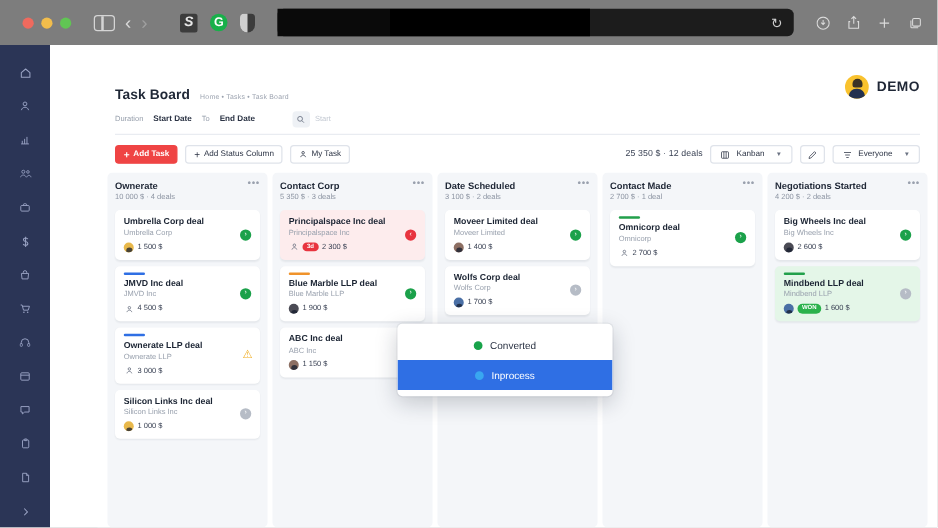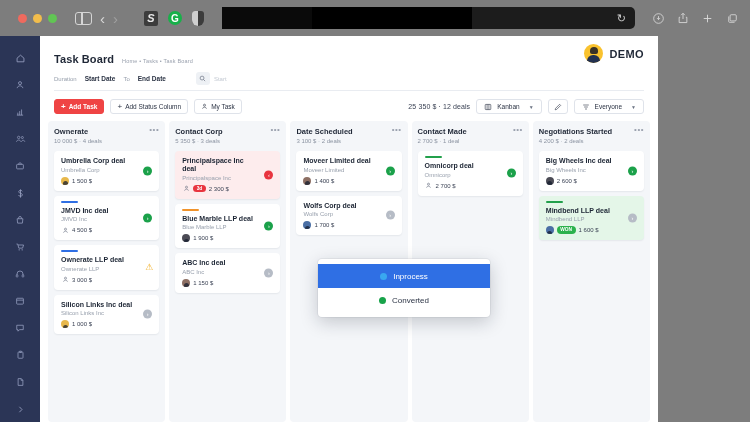--- a/index.html
+++ b/index.html
@@ -42,39 +42,39 @@
   .urlbar {
     flex: 1; height: 22px; background: #1c1c1c; border-radius: 5px;
     margin: 0 10px; display: flex; align-items: center; position: relative;
   }
   .url-seg { height: 22px; background: #0a0a0a; }
   .url-reload { margin-left: auto; margin-right: 9px; color: #cfcfcf; font-size: 11px; }
 
   .right-icons { display: flex; gap: 14px; align-items: center; color: #dcdcdc; }
 
   
-  .viewport { position: absolute; left: 0; top: 36px; width: 658px; height: 386px; background: #fff; display: flex; }
+  .viewport { position: absolute; left: 0; top: 36px; width: 750px; height: 386px; background: #fff; display: flex; gap: 38px; }
 
   
   .leftnav {
     width: 40px; background: #2b3556; flex-shrink: 0;
     display: flex; flex-direction: column; align-items: center;
     padding-top: 14px; gap: 11px;
   }
   .nav-item { width: 20px; height: 16px; display: flex; align-items: center; justify-content: center; color: #9aa3c4; }
   .nav-item svg { display: block; }
 
   
   .main { flex: 1; display: flex; flex-direction: column; background: #fff; min-width: 0; }
 
   .app-header { padding: 8px 14px 0 14px; }
   .title-row { display: flex; align-items: baseline; gap: 8px; }
   .page-title { font-size: 11px; font-weight: bold; color: #1f2736; letter-spacing: .1px; }
   .breadcrumb { font-size: 5.5px; color: #9aa1ae; letter-spacing: .2px; }
-  .demo-user { margin-left: auto; display: flex; align-items: center; gap: 6px; }
+  .demo-user { margin-left: auto; display: flex; align-items: center; gap: 6px; margin-top: 16px; }
   .avatar-big {
     width: 19px; height: 19px; border-radius: 50%; background: #f9c22e;
     position: relative; overflow: hidden; flex-shrink: 0;
   }
   .avatar-big:before { content:""; position:absolute; left:5.5px; top:3px; width:8px; height:7px; background:#3a3226; border-radius:4px 4px 2px 2px; }
   .avatar-big:after { content:""; position:absolute; left:3px; bottom:0; width:13px; height:8px; background:#23314f; border-radius:6px 6px 0 0; }
   .demo-label { font-size: 11px; font-weight: bold; color: #1f2736; letter-spacing: .4px; }
 
   .filter-row {
     display: flex; align-items: center; gap: 8px; margin-top: 7px;
@@ -552,22 +552,22 @@
                 </div>
                 <span class="status-circ gray">›</span>
               </div>
             </div>
           </div>
         </div>
     </div>
   </div>
 
   <div class="dropdown" id="dropdown">
+      <div class="dd-item">
+        <span class="dd-dot green"></span>
+        <span>Converted</span>
+      </div>
       <div class="dd-item active">
         <span class="dd-dot blue"></span>
         <span>Inprocess</span>
       </div>
-      <div class="dd-item">
-        <span class="dd-dot green"></span>
-        <span>Converted</span>
-      </div>
     </div>
 </div>
 
 </body></html>

